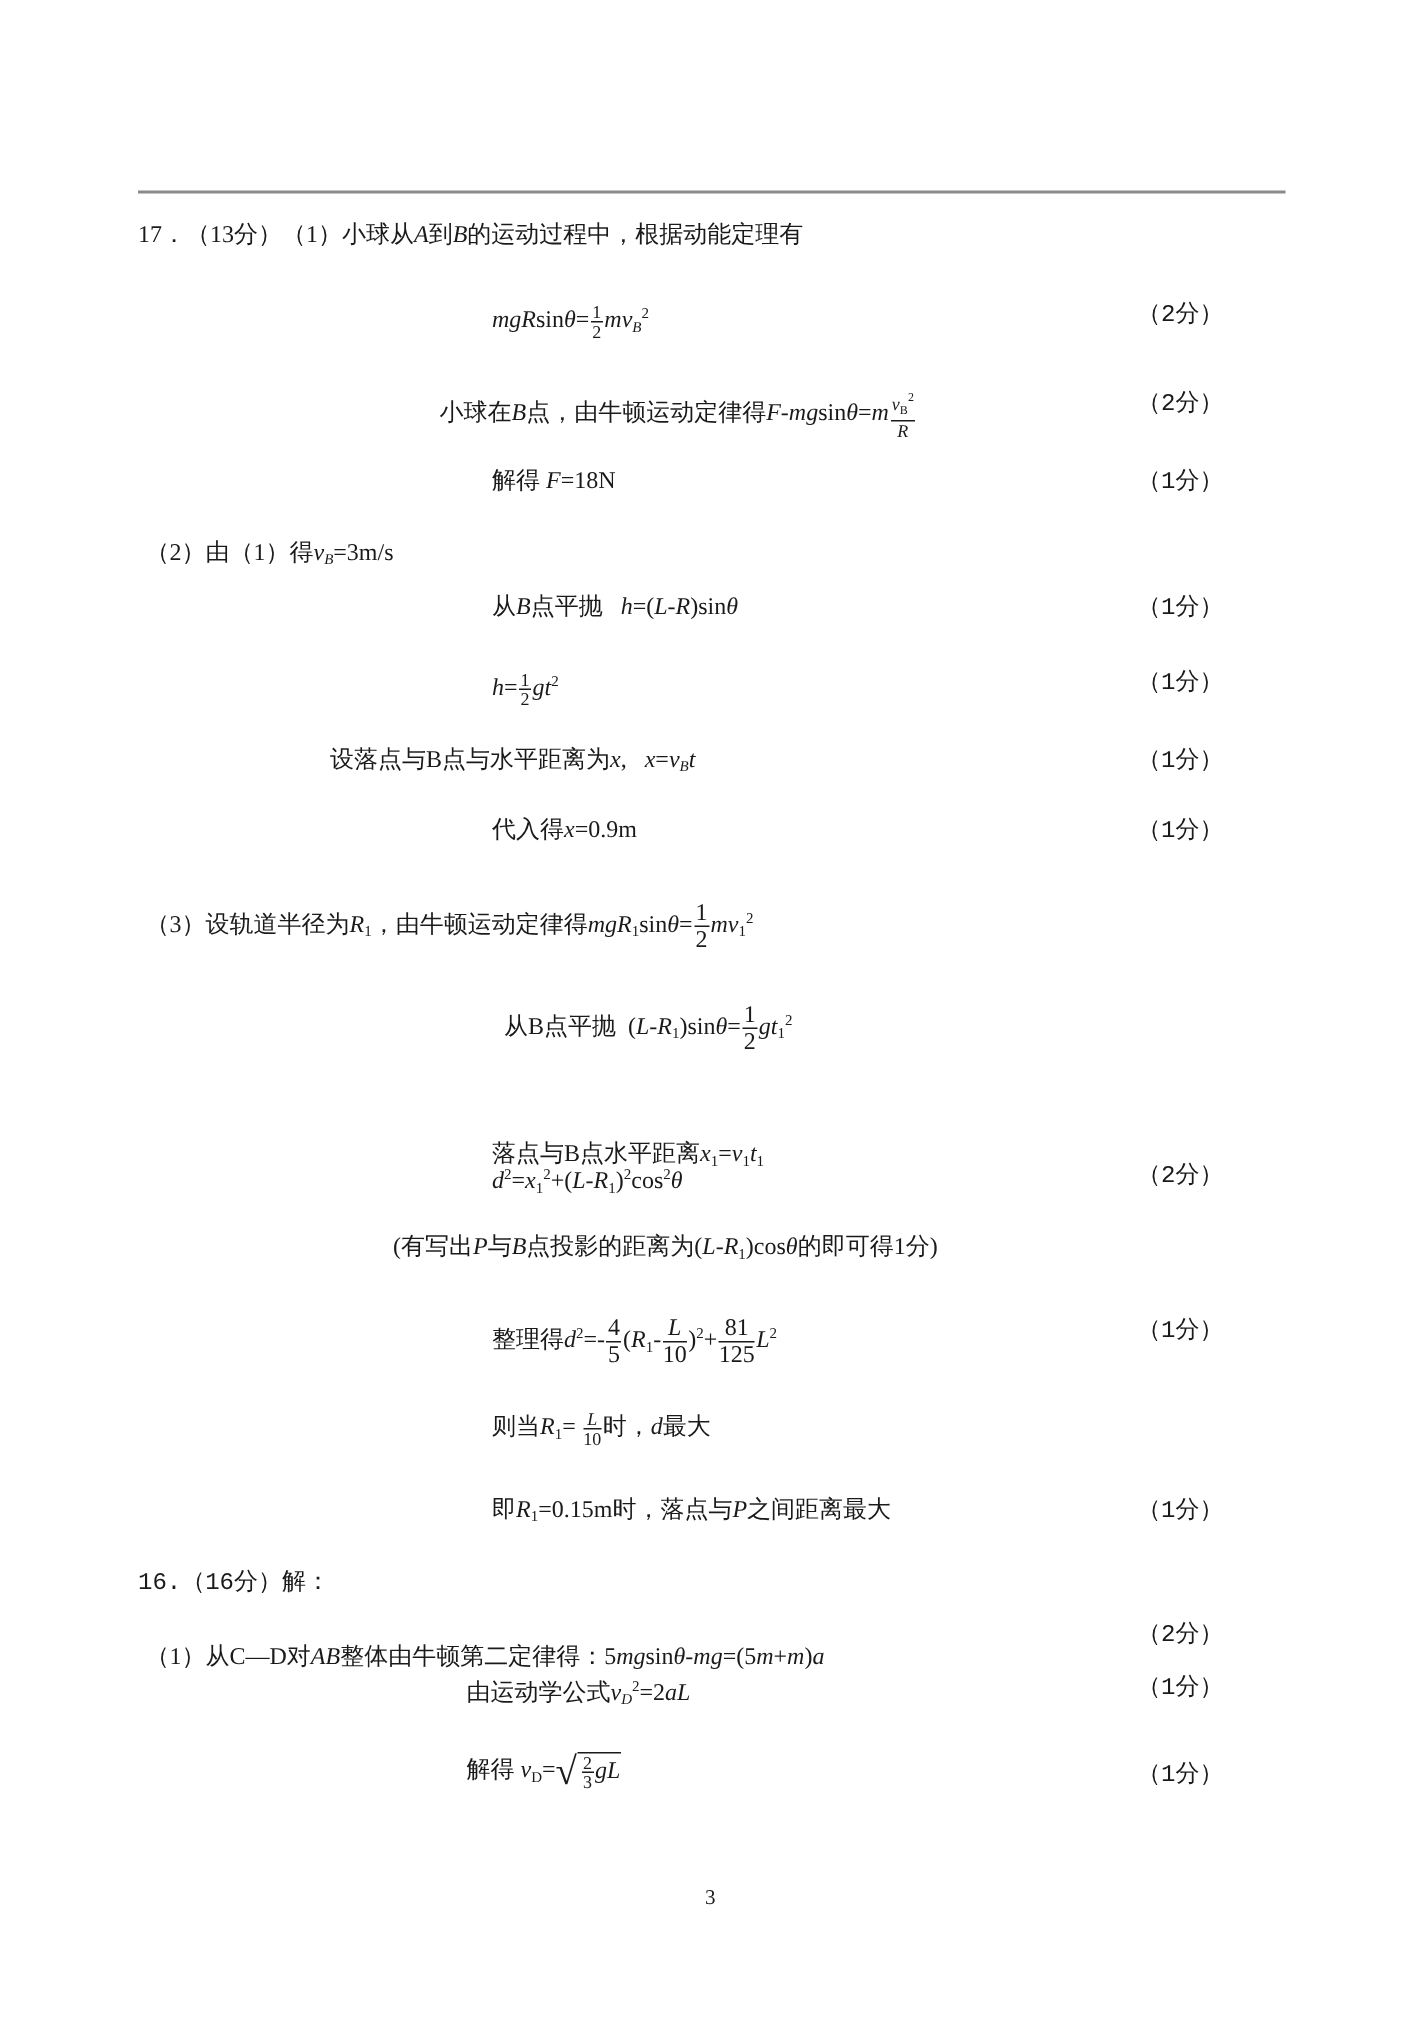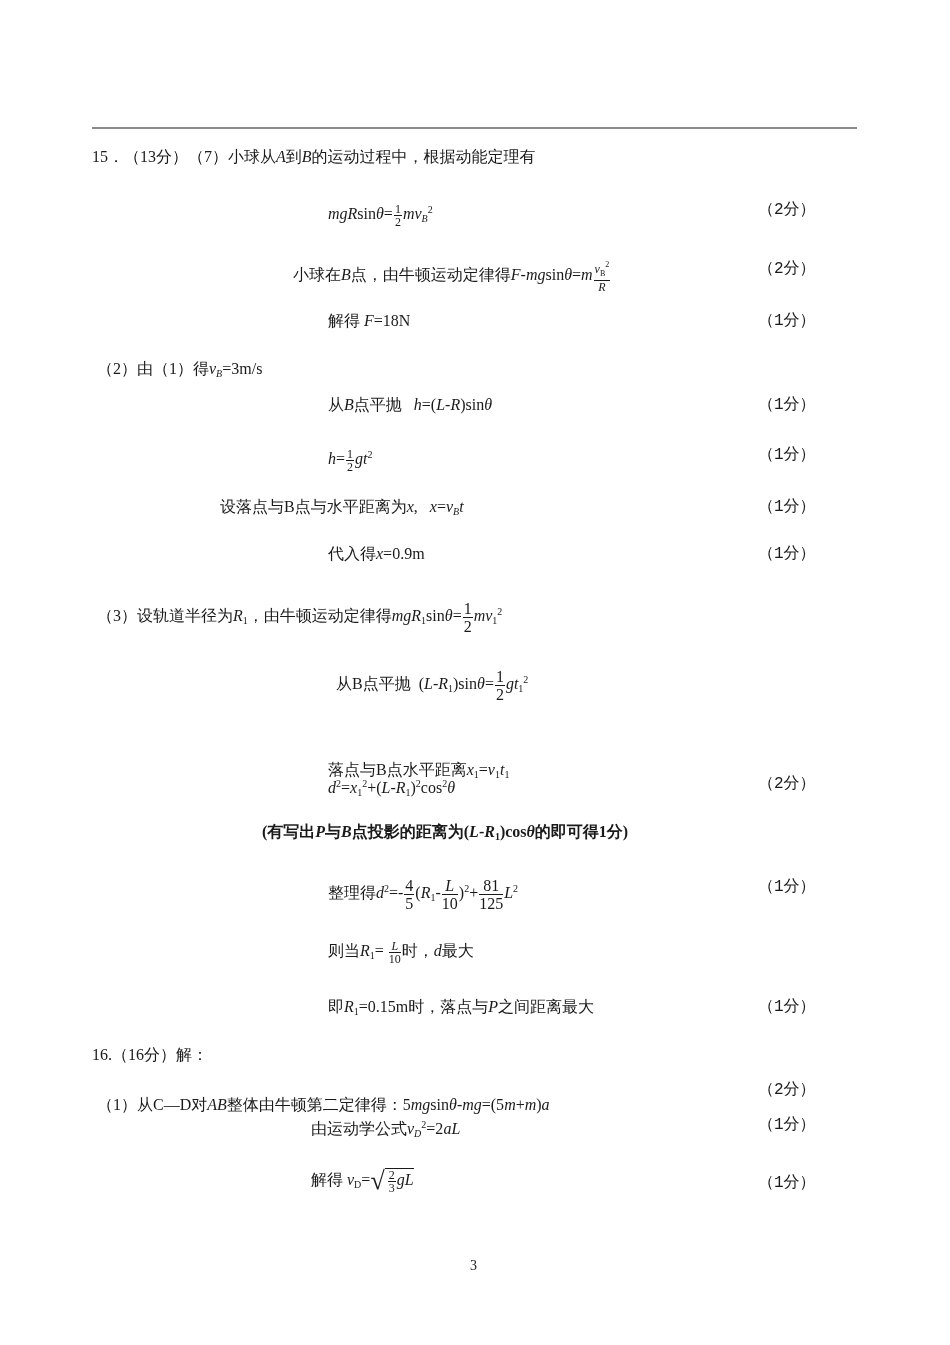--- a/index.html
+++ b/index.html
@@ -19,21 +19,21 @@
   .sqrt .rad { font-size: 26px; vertical-align: middle; }
   .sqrt .body { display: inline-block; border-top: 1px solid #1a1a1a; vertical-align: middle; padding-left: 2px; }
   .pagenum { position: absolute; left: 470px; top: 1258px; font-size: 14px; }
 </style>
 </head>
 <body>
 
 <div class="rule"></div>
 
 <div class="line" style="left:92px; top:147px;">
-  <span>15．（13分）（7）小球从</span><i>A</i><span>到</span><i>B</i><span>的运动过程中，根据动能定理有</span>
+  <span>17．（13分）（1）小球从</span><i>A</i><span>到</span><i>B</i><span>的运动过程中，根据动能定理有</span>
 </div>
 
 <div class="line" style="left:328px; top:200px;">
   <i>mgR</i>sin<i>θ</i>=<span class="frac"><span class="num">1</span><span>2</span></span><i>mv<sub>B</sub></i><sup>2</sup>
 </div>
 <div class="score" style="top:200px;">（2分）</div>
 
 <div class="line" style="left:293px; top:259px;">
   <span>小球在</span><i>B</i><span>点，由牛顿运动定律得</span><i>F</i>-<i>mg</i>sin<i>θ</i>=<i>m</i><span class="frac"><span class="num"><i>v</i><sub style="font-size:8px">B</sub><sup style="font-size:8px">2</sup></span><span><i>R</i></span></span>
 </div>
@@ -78,39 +78,39 @@
 
 <div class="line" style="left:328px; top:727px;margin-top:33px;">
   <span>落点与B点水平距离</span><i>x</i><sub>1</sub>=<i>v</i><sub>1</sub><i>t</i><sub>1</sub>
 </div>
 
 <div class="line" style="left:328px; top:774px;">
   <i>d</i><sup>2</sup>=<i>x</i><sub>1</sub><sup>2</sup>+(<i>L</i>-<i>R</i><sub>1</sub>)<sup>2</sup>cos<sup>2</sup><i>θ</i>
 </div>
 <div class="score" style="top:774px;">（2分）</div>
 
-<div class="line" style="left:262px; top:822px;font-weight:bold;">
+<div class="line" style="left:262px; top:822px;">
   <span>(有写出</span><i>P</i><span>与</span><i>B</i><span>点投影的距离为</span>(<i>L</i>-<i>R</i><sub>1</sub>)cos<i>θ</i><span>的即可得1分)</span>
 </div>
 
 <div class="line" style="left:328px; top:877px;">
   <span>整理得</span><i>d</i><sup>2</sup>=-<span class="frac big"><span class="num">4</span><span>5</span></span>(<i>R</i><sub>1</sub>-<span class="frac big"><span class="num"><i>L</i></span><span>10</span></span>)<sup>2</sup>+<span class="frac big"><span class="num">81</span><span>125</span></span><i>L</i><sup>2</sup>
 </div>
 <div class="score" style="top:877px;">（1分）</div>
 
 <div class="line" style="left:328px; top:940px;">
   <span>则当</span><i>R</i><sub>1</sub>= <span class="frac"><span class="num"><i>L</i></span><span>10</span></span><span>时，</span><i>d</i><span>最大</span>
 </div>
 
 <div class="line" style="left:328px; top:997px;">
   <span>即</span><i>R</i><sub>1</sub><span>=0.15m时，落点与</span><i>P</i><span>之间距离最大</span>
 </div>
 <div class="score" style="top:997px;">（1分）</div>
 
-<div class="line" style="left:92px; top:1045px;">16.（16分）解：</div>
+<div class="line" style="left:92px; top:1045px;font-family:Liberation Mono, monospace;">16.（16分）解：</div>
 
 <div class="line" style="left:97px; top:1080px;margin-top:15px;">
   <span>（1）从C—D对</span><i>AB</i><span>整体由牛顿第二定律得：</span>5<i>mg</i>sin<i>θ</i>-<i>mg</i>=(5<i>m</i>+<i>m</i>)<i>a</i>
 </div>
 <div class="score" style="top:1080px;">（2分）</div>
 
 <div class="line" style="left:311px; top:1115px;">
   <span>由运动学公式</span><i>v<sub>D</sub></i><sup>2</sup>=2<i>aL</i>
 </div>
 <div class="score" style="top:1115px;">（1分）</div>

